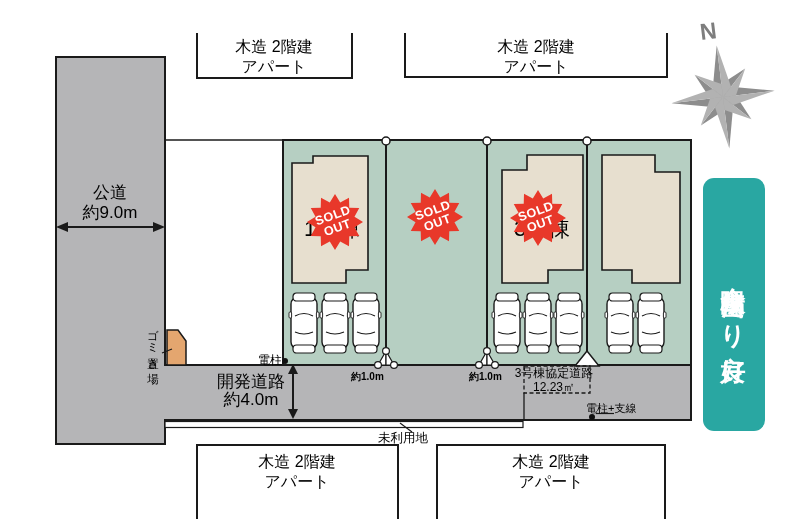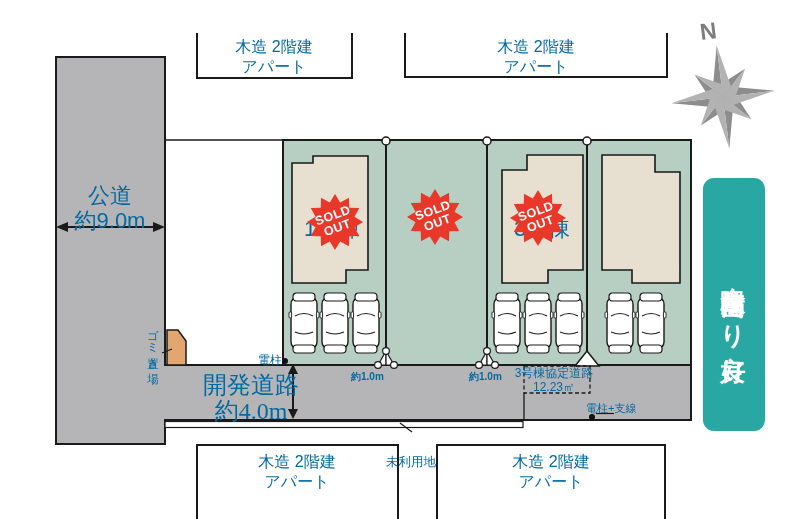--- a/index.html
+++ b/index.html
@@ -1,23 +1,23 @@
 <!DOCTYPE html>
 <html><head>
 <meta charset="utf-8">
 <style>
   html,body{margin:0;padding:0;background:#fff;}
   #stage{position:relative;width:800px;height:519px;background:#fff;overflow:hidden;
          font-family:"Liberation Sans","DejaVu Sans",sans-serif;color:#111;}
   #plan-svg{position:absolute;left:0;top:0;z-index:1;}
-  .lbl{position:absolute;z-index:2;white-space:nowrap;color:#0369a1;}
+  .lbl{position:absolute;z-index:2;white-space:nowrap;color:#000000;}
   .center{transform:translateX(-50%);text-align:center;}
   .apt{font-size:16px;line-height:1.28;}
-  .road-pub{font-size:22px;line-height:1.15;}
-  .road-dev{font-size:24px;line-height:1.08;font-family:Liberation Serif, serif;}
+  .road-pub{font-size:17px;line-height:1.15;}
+  .road-dev{font-size:17px;line-height:1.08;}
   .share{font-size:19px;}
   .tiny{font-size:10px;font-weight:bold;}
   .small{font-size:11px;line-height:1.15;}
   .unused{font-size:12.5px;}
   .pole{font-size:12px;}
   .vtext{writing-mode:vertical-rl;text-orientation:upright;}
   .garbage{font-size:11.5px;letter-spacing:1px;}
   .house{font-size:22px;z-index:2;}
   .north{font-size:23px;font-weight:bold;color:#7e7e7e;transform:rotate(-7deg);}
   .stamp{position:absolute;width:56px;height:56px;z-index:3;background:#e8382a;
@@ -176,21 +176,21 @@
     <div>公道</div>
     <div>約9.0m</div>
   </div>
 
   <div class="lbl road-dev center" style="left:251px;top:373px;">
     <div>開発道路</div>
     <div>約4.0m</div>
   </div>
 
 
-  <div class="lbl unused" style="left:386px;top:430px;margin-top:24px;">未利用地</div>
+  <div class="lbl unused" style="left:378px;top:430px;">未利用地</div>
 
   <div class="lbl garbage vtext" style="left:145px;top:321px;height:66px;">ゴミ置き場</div>
 
   <div class="lbl pole" style="left:258px;top:352px;">電柱</div>
 
   <div class="lbl tiny" style="left:351px;top:370px;">約1.0m</div>
   <div class="lbl tiny" style="left:469px;top:370px;">約1.0m</div>
 
   <div class="lbl small center" style="left:554px;top:367px;font-size:12px;">
     <div>3号棟協定道路</div>

